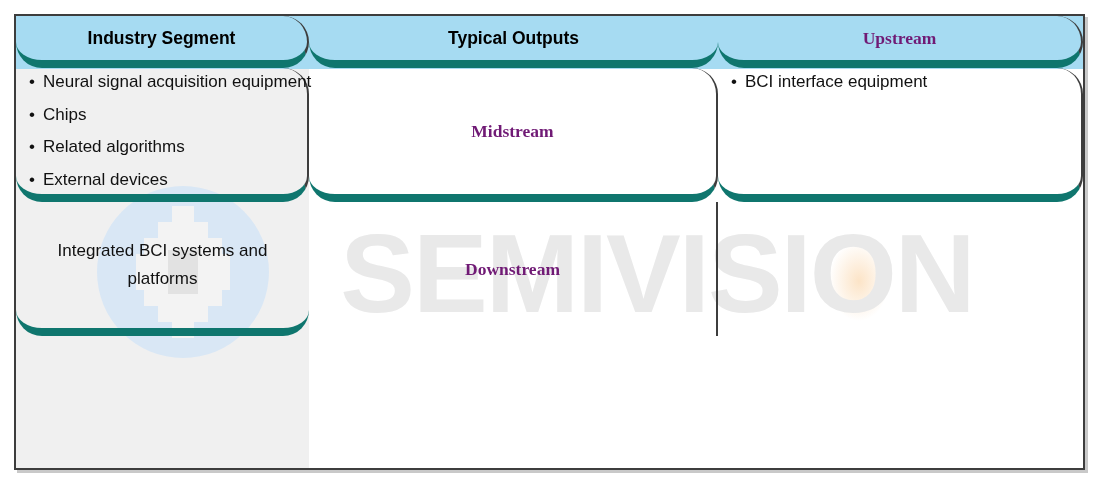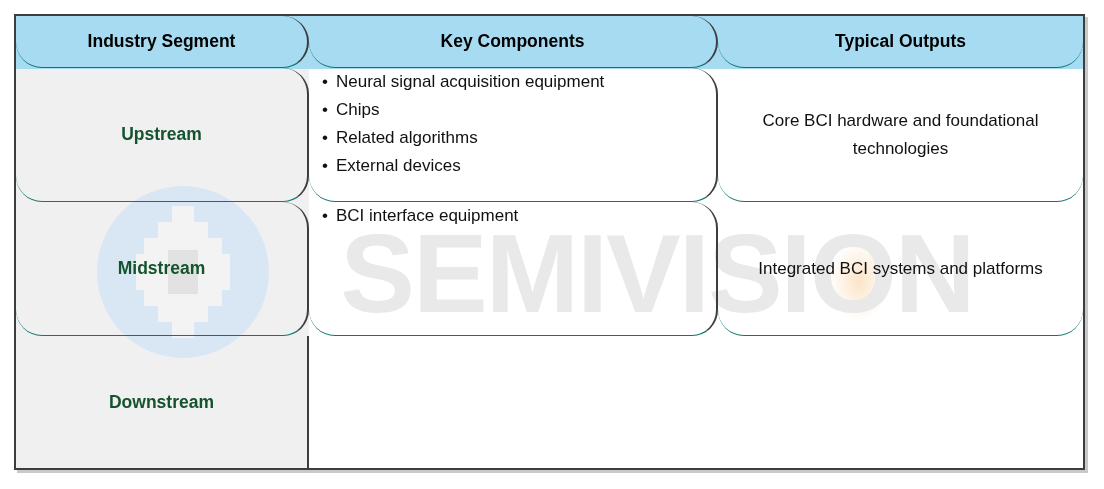--- a/index.html
+++ b/index.html
@@ -20,24 +20,24 @@
   
   .wm-layer{position:absolute;inset:0;z-index:1;pointer-events:none;padding-left:16px;}
   
   .grid{
     position:absolute;inset:0;z-index:2;display:grid;
     grid-template-columns:293px 409px 365px;
     grid-template-rows:52px 134px 134px 132px;
   }
   .cell{box-sizing:border-box;display:flex;align-items:center;justify-content:center;background:transparent;}
   .b-r{border-right:2px solid #3d3d3d;}
-  .b-b{border-bottom:1px solid #0f766e;border-radius:26px;}
+  .b-b{border-bottom:8px solid #0f766e;border-radius:26px;}
   .hdr{font-weight:bold;font-size:17.5px;color:#000000;text-align:center;}
-  .seg{font-weight:bold;font-size:17.5px;color:#14532d;text-align:center;}
-  .comp{flex-direction:column;align-items:flex-start;justify-content:flex-start;padding-left:13px;padding-right:8px;}
+  .seg{font-weight:bold;font-size:17.5px;color:#701a75;text-align:center;font-family:Liberation Serif, serif;}
+  .comp{flex-direction:column;align-items:flex-start;justify-content:space-between;padding-left:13px;padding-right:8px;}
   .bullet-line{font-size:17px;line-height:28px;white-space:nowrap;}
   .bullet::before{content:"\2022";margin-right:8px;}
   .out{font-size:17px;line-height:28px;text-align:center;padding:0 34px;}
 </style>
 </head>
 <body>
 
 <div class="stage">
   <div class="tbl">
 
@@ -66,33 +66,29 @@
           </radialGradient>
         </defs>
         <ellipse cx="827" cy="265" rx="30" ry="40" fill="url(#glow)"></ellipse>
         <text x="625" y="296" text-anchor="middle" font-family="Liberation Sans, sans-serif" font-size="112" font-weight="bold" letter-spacing="-2" fill="#e9e9e9">SEMIVISION</text>
       </svg>
     </div>
 
     <div class="grid">
 
       <div class="cell b-r b-b hdr">Industry Segment</div>
-      <div class="cell b-r b-b hdr">Key Components</div>
       <div class="cell b-b hdr">Typical Outputs</div>
 
       <div class="cell b-r b-b seg">Upstream</div>
       <div class="cell b-r b-b comp">
         <div class="bullet-line bullet"><span>Neural signal acquisition equipment</span></div>
         <div class="bullet-line bullet"><span>Chips</span></div>
         <div class="bullet-line bullet"><span>Related algorithms</span></div>
         <div class="bullet-line bullet"><span>External devices</span></div>
       </div>
-      <div class="cell b-b">
-          <div class="out">Core BCI hardware and foundational technologies</div>
-        </div>
 
       <div class="cell b-r b-b seg">Midstream</div>
       <div class="cell b-r b-b comp">
         <div class="bullet-line bullet"><span>BCI interface equipment</span></div>
       </div>
       <div class="cell b-b">
           <div class="out">Integrated BCI systems and platforms</div>
         </div>
 
       <div class="cell b-r seg">Downstream</div>

